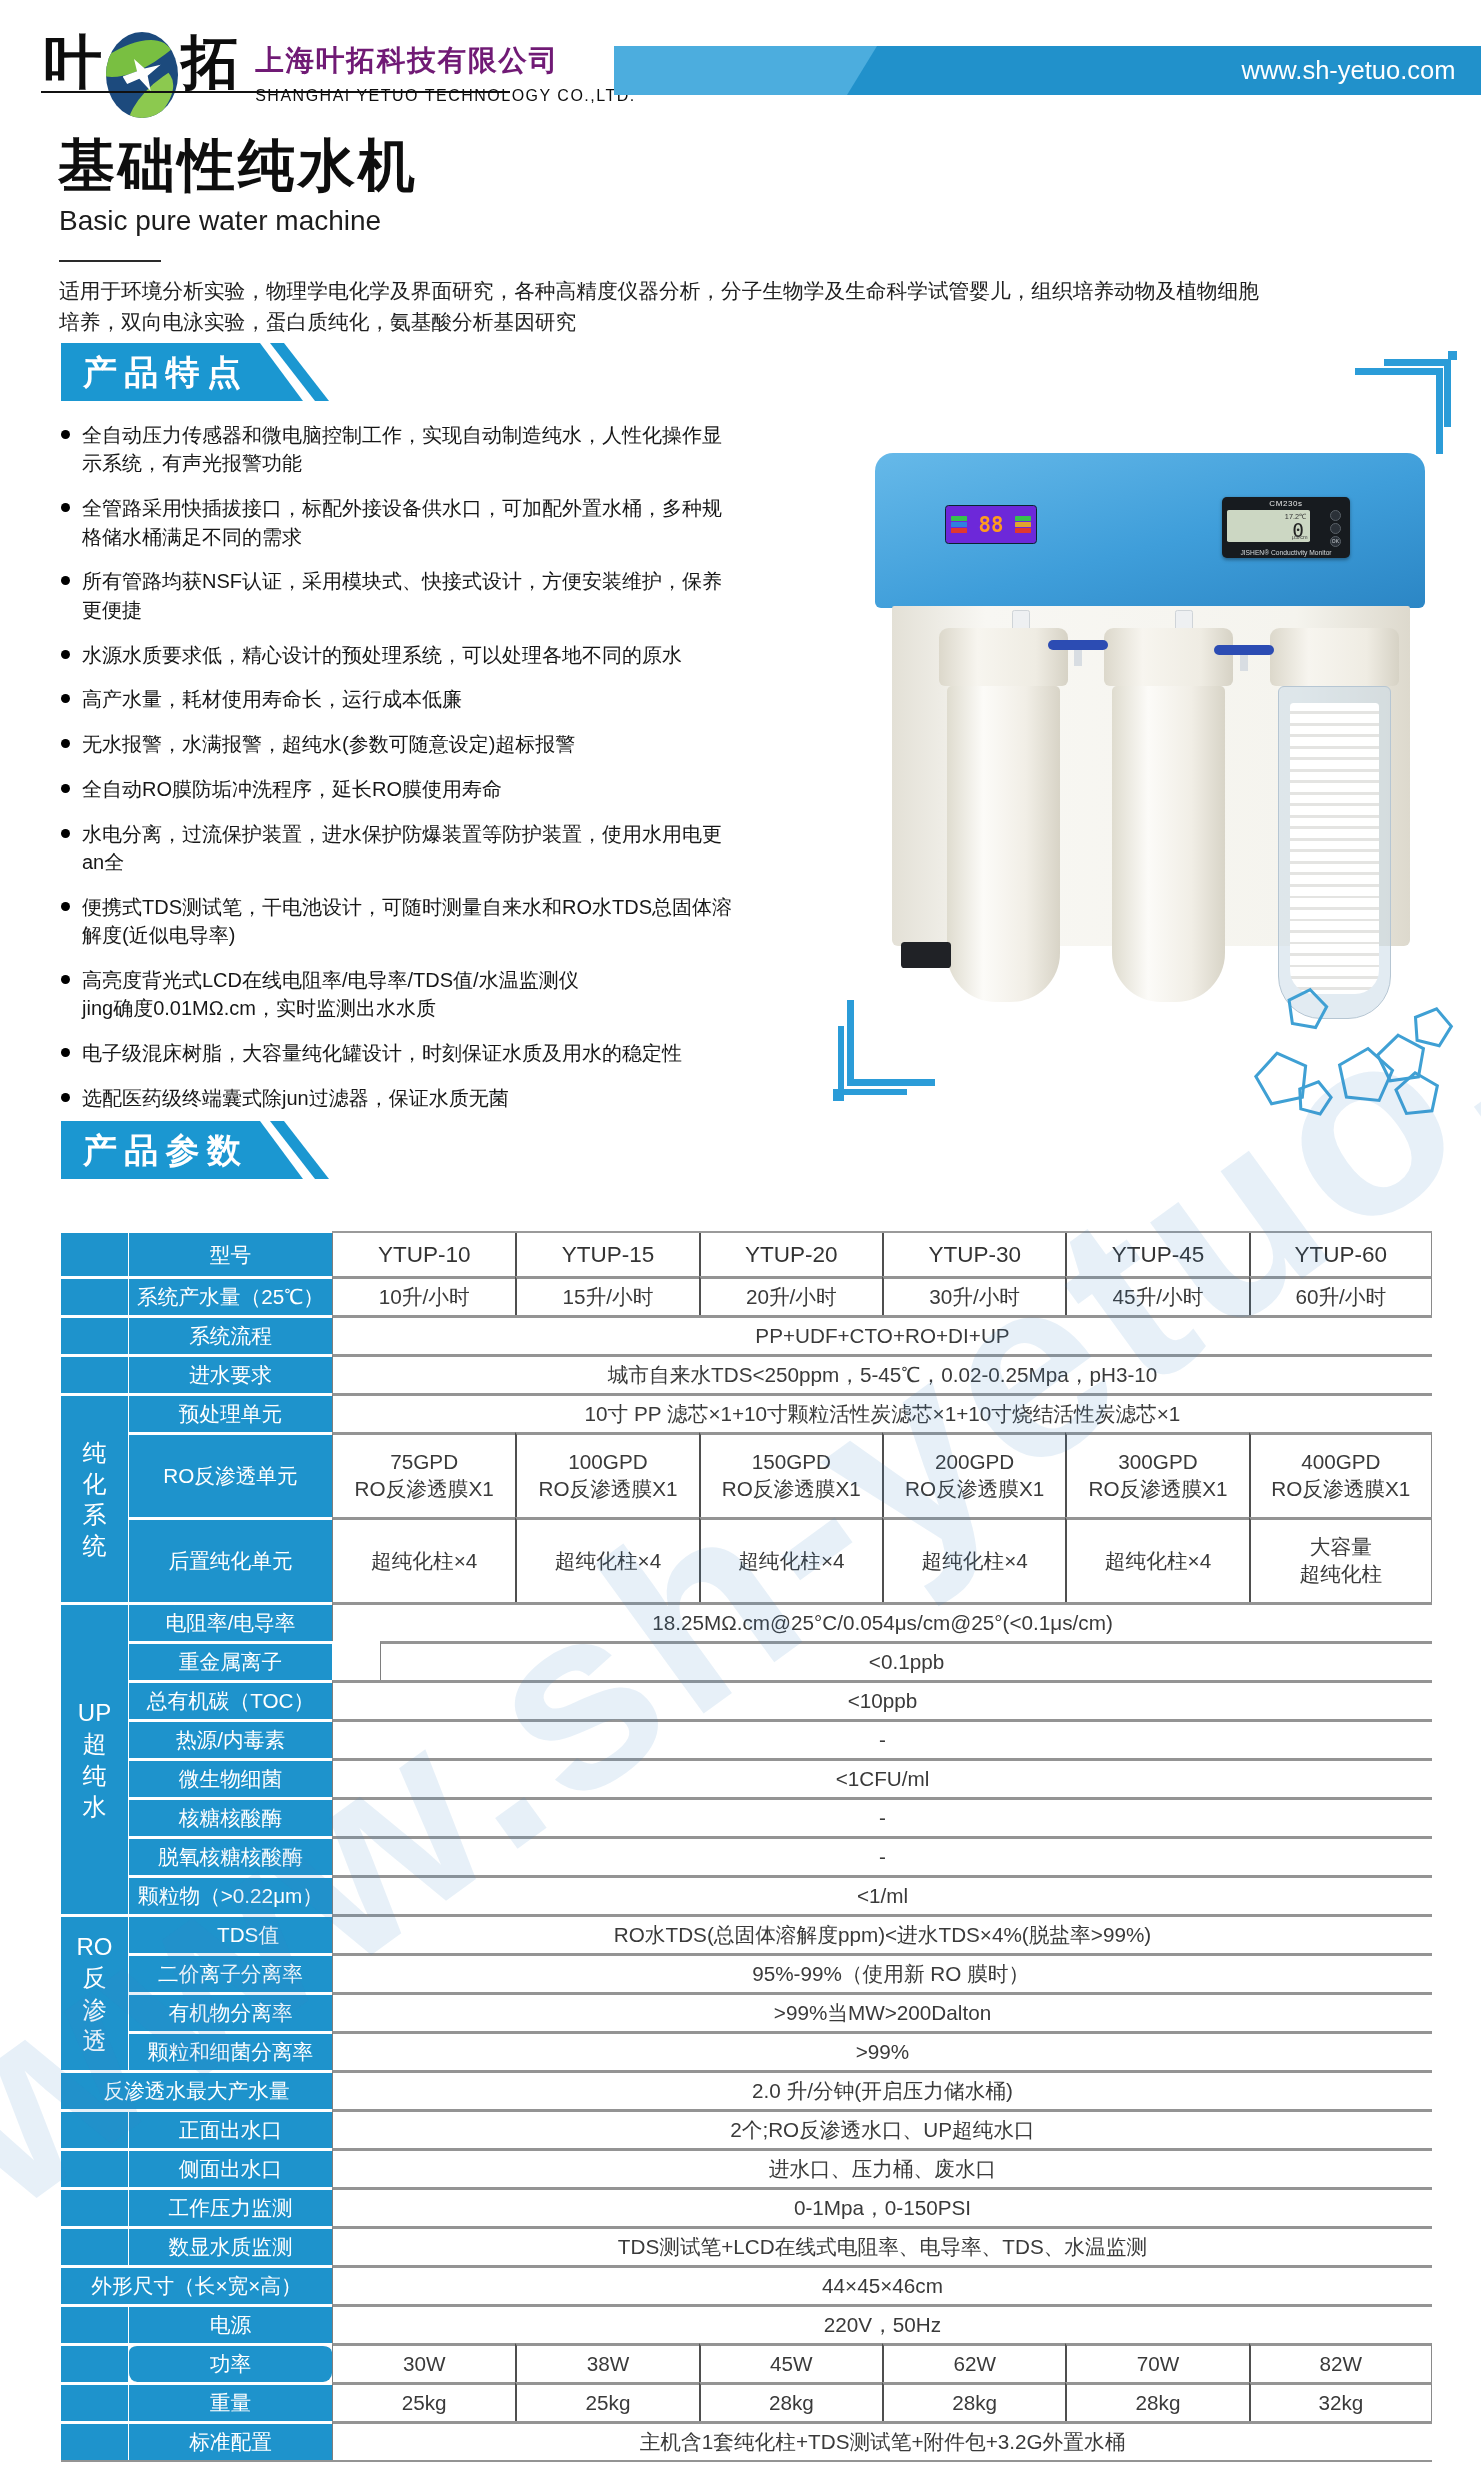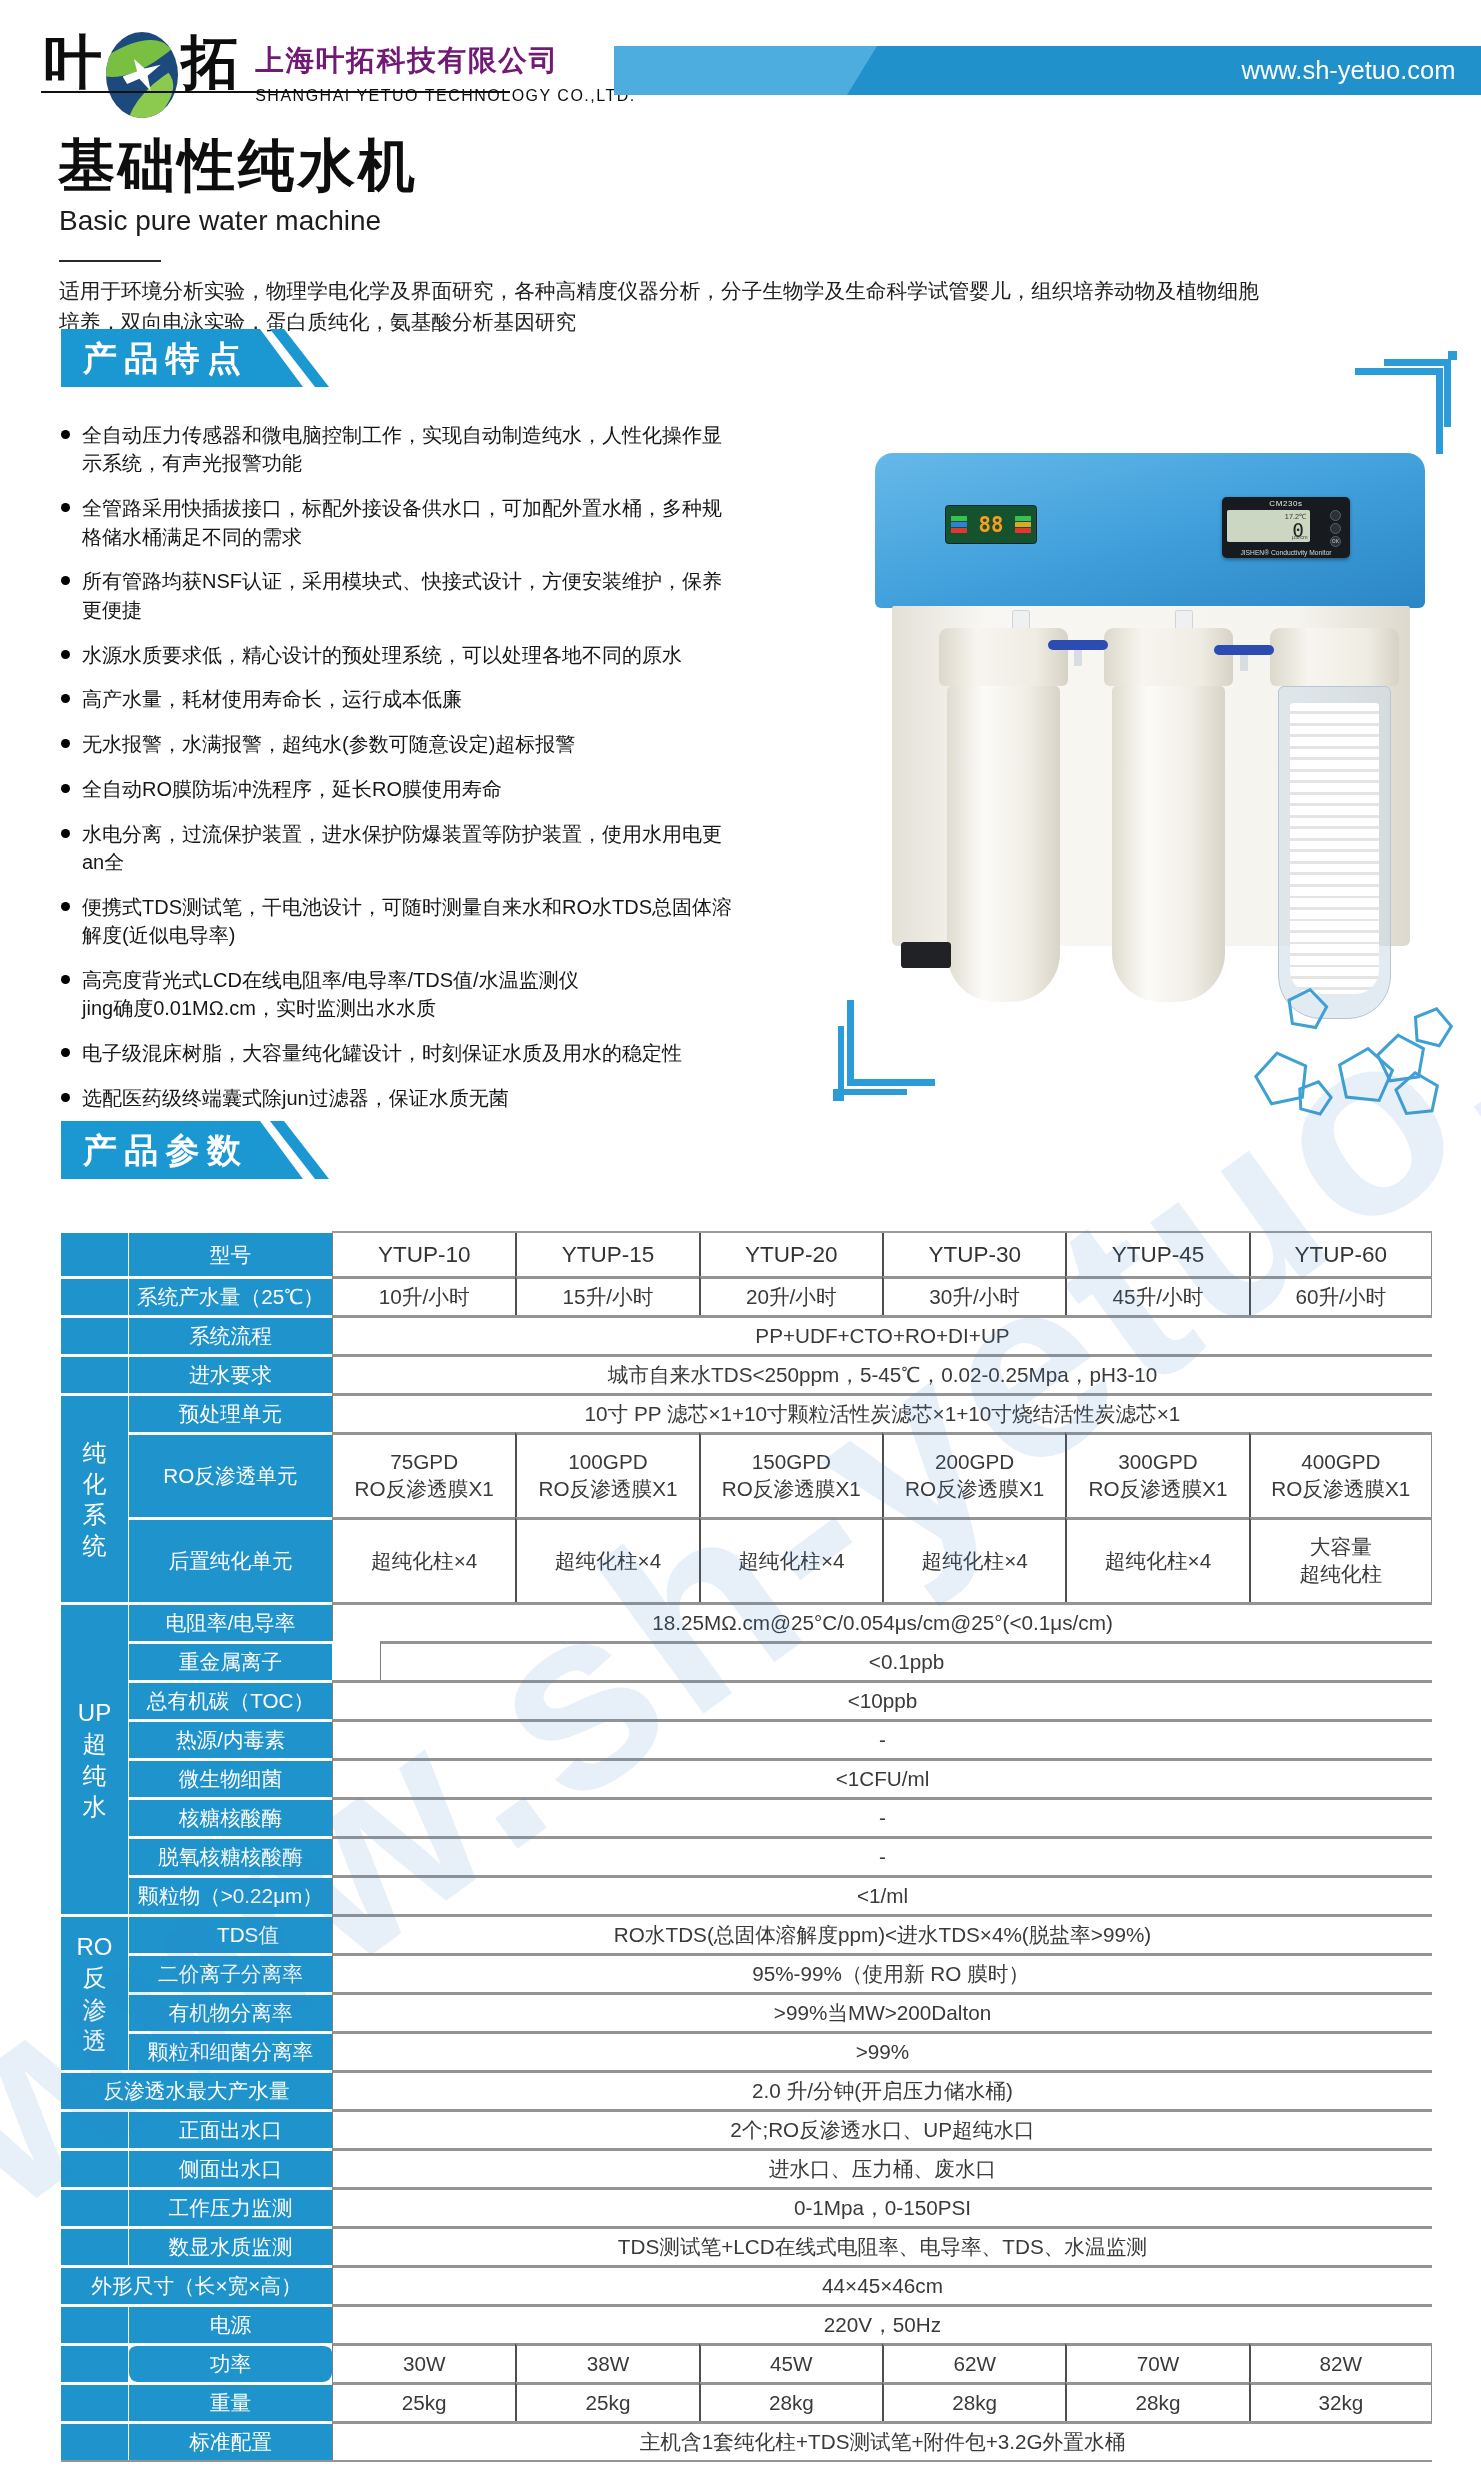--- a/index.html
+++ b/index.html
@@ -35,21 +35,21 @@
   .badge .txt{position:absolute;left:22px;top:0;line-height:58px;font-size:34px;font-weight:bold;color:#fff;letter-spacing:7.3px;}
   
   .features{position:absolute;left:61px;top:421px;width:819px;display:flex;flex-direction:column;gap:16.4px;}
   .feat{display:flex;gap:12px;font-size:20px;line-height:1.42;color:#171717;}
   .feat .dot{flex:none;width:9px;height:9px;border-radius:50%;background:#000;margin-top:9px;}
   .feat .txt{white-space:pre-line;}
   
   .device{position:absolute;left:866px;top:447px;width:571px;height:644px;}
   .dev-top{position:absolute;left:9px;top:6px;width:550px;height:155px;border-radius:18px 18px 6px 6px;
            background:linear-gradient(165deg,#66b9e9 0%,#3f9eda 55%,#2b86c5 100%);}
-  .dev-disp{position:absolute;left:79px;top:58px;width:92px;height:39px;background:#14532d;border:1.8px solid #0a2330;border-radius:3.6px;
+  .dev-disp{position:absolute;left:79px;top:58px;width:92px;height:39px;background:#6d28d9;border:1.8px solid #0a2330;border-radius:3.6px;
             display:flex;align-items:center;justify-content:space-between;padding:2.4px 4.9px;box-sizing:border-box;}
   .bars{display:flex;flex-direction:column;gap:1.8px;}
   .bars i{display:block;width:16px;height:4.3px;border-radius:0.6px;}
   .seg{font-family:"DejaVu Sans Mono",monospace;font-size:20.7px;font-weight:bold;color:#ff9b1e;}
   .dev-mon{position:absolute;left:356px;top:50px;width:128px;height:61px;background:#171b1f;border-radius:4.9px;
            box-shadow:0 1.8px 3.6px rgba(0,0,0,.35);padding:2.4px 4.9px;box-sizing:border-box;}
   .mon-title{font-size:8px;color:#e8e8e8;text-align:center;letter-spacing:0.6px;}
   .mon-row{display:flex;gap:20px;margin-top:1.2px;}
   .lcd{width:83px;height:32px;background:#ccd7c3;border-radius:1.8px;position:relative;}
   .lcd .temp{position:absolute;right:3.6px;top:1.2px;font-size:7.3px;color:#333;}
@@ -121,21 +121,21 @@
     <div class="banner-dark"></div>
     <div class="banner-text">www.sh-yetuo.com</div>
   </div>
 
   <div class="title-cn">基础性纯水机</div>
   <div class="title-en">Basic pure water machine</div>
   <div class="title-rule"></div>
   <div class="desc">适用于环境分析实验，物理学电化学及界面研究，各种高精度仪器分析，分子生物学及生命科学试管婴儿，组织培养动物及植物细胞
 培养，双向电泳实验，蛋白质纯化，氨基酸分析基因研究</div>
 
-  <div class="badge" style="top:329px;text-align:center;">
+  <div class="badge" style="top:343px;text-align:center;">
     <div class="bg"></div>
     <div class="stripe"></div>
     <div class="txt">产品特点</div>
   </div>
 
   <div class="features" id="features-list">
       <div class="feat">
         <span class="dot"></span>
         <span class="txt">全自动压力传感器和微电脑控制工作，实现自动制造纯水，人性化操作显
 示系统，有声光报警功能</span>

